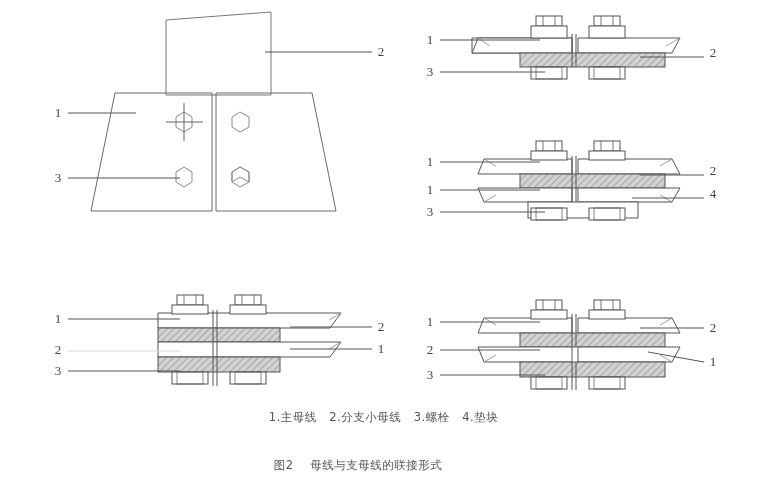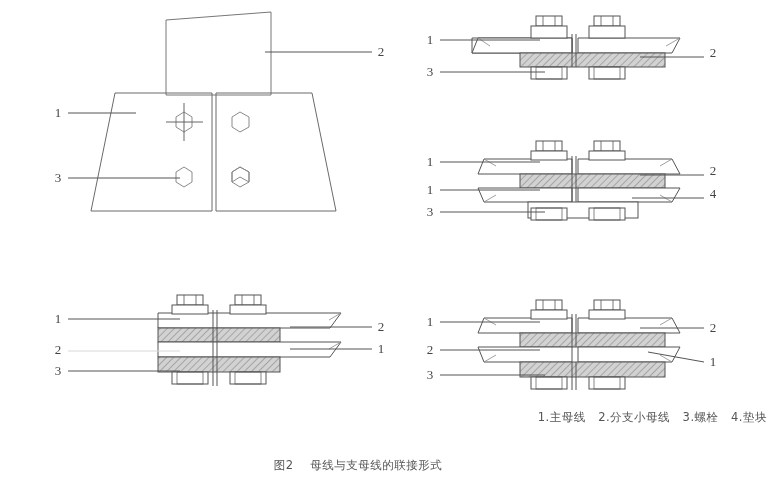--- a/index.html
+++ b/index.html
@@ -28,21 +28,21 @@
   .lbl {
     font-family: "Liberation Serif", "DejaVu Serif", serif;
     font-size: 13px;
     fill: #444444;
   }
   .cap-legend {
     position: absolute;
     left: 0;
     top: 410px;
     width: 767px;
-    text-align: right;
+    text-align: center;
     font-family: "DejaVu Sans", "Liberation Sans", sans-serif;
     font-size: 11.5px;
     color: #555555;
     letter-spacing: 0.5px;
     white-space: pre;
   }
   .cap-title {
     position: absolute;
     left: 0;
     top: 458px;

